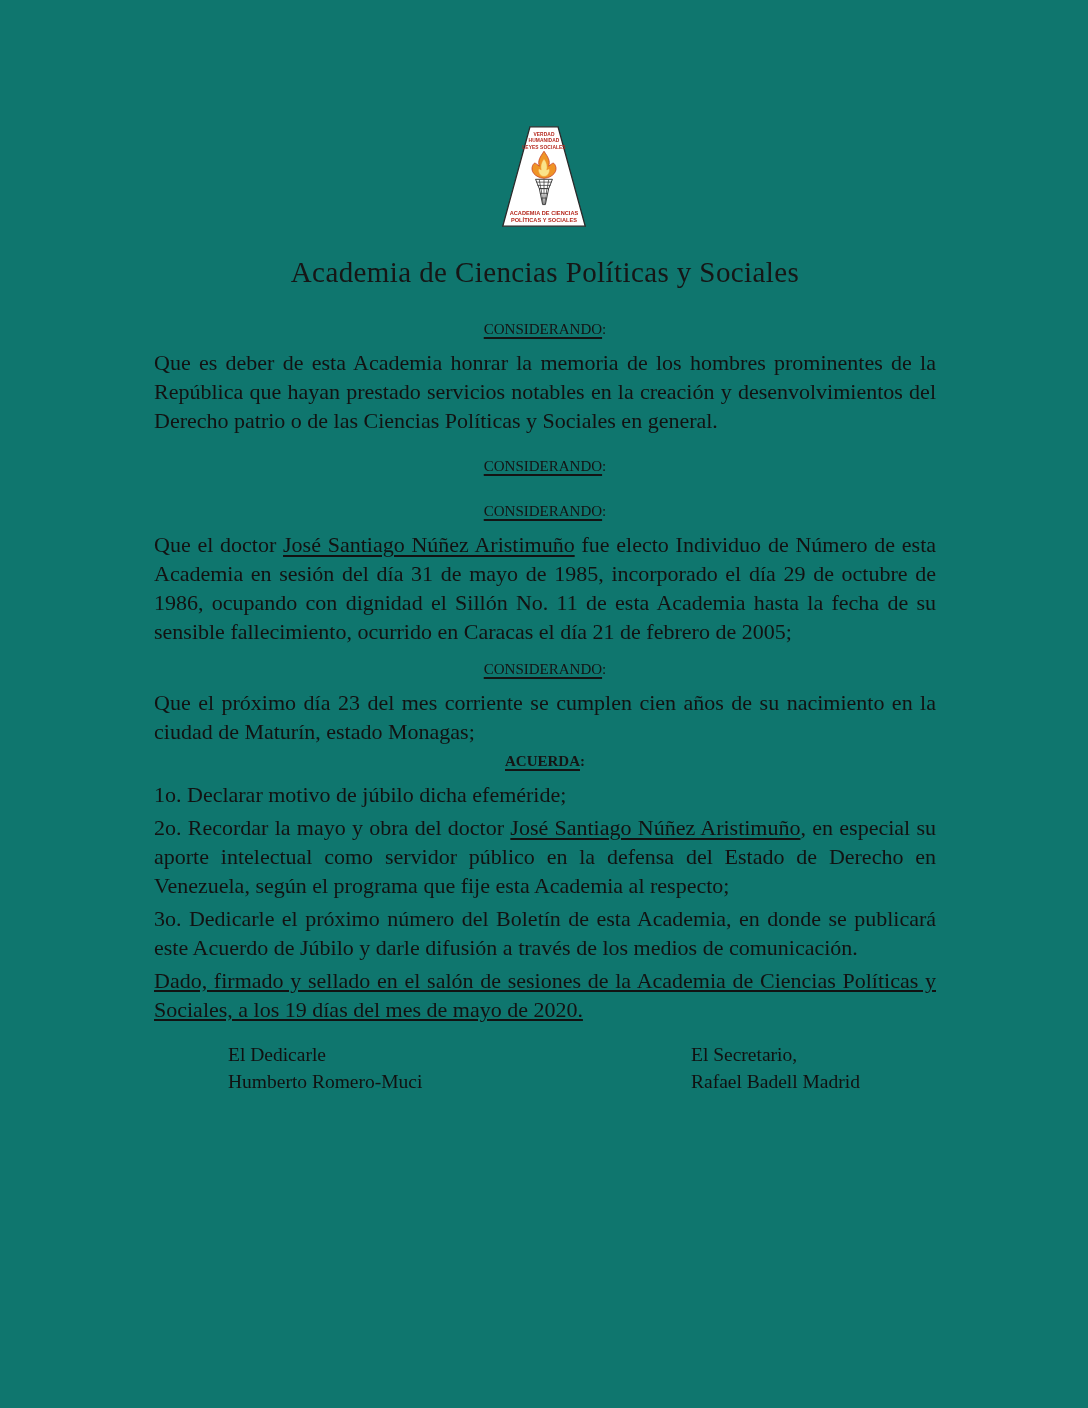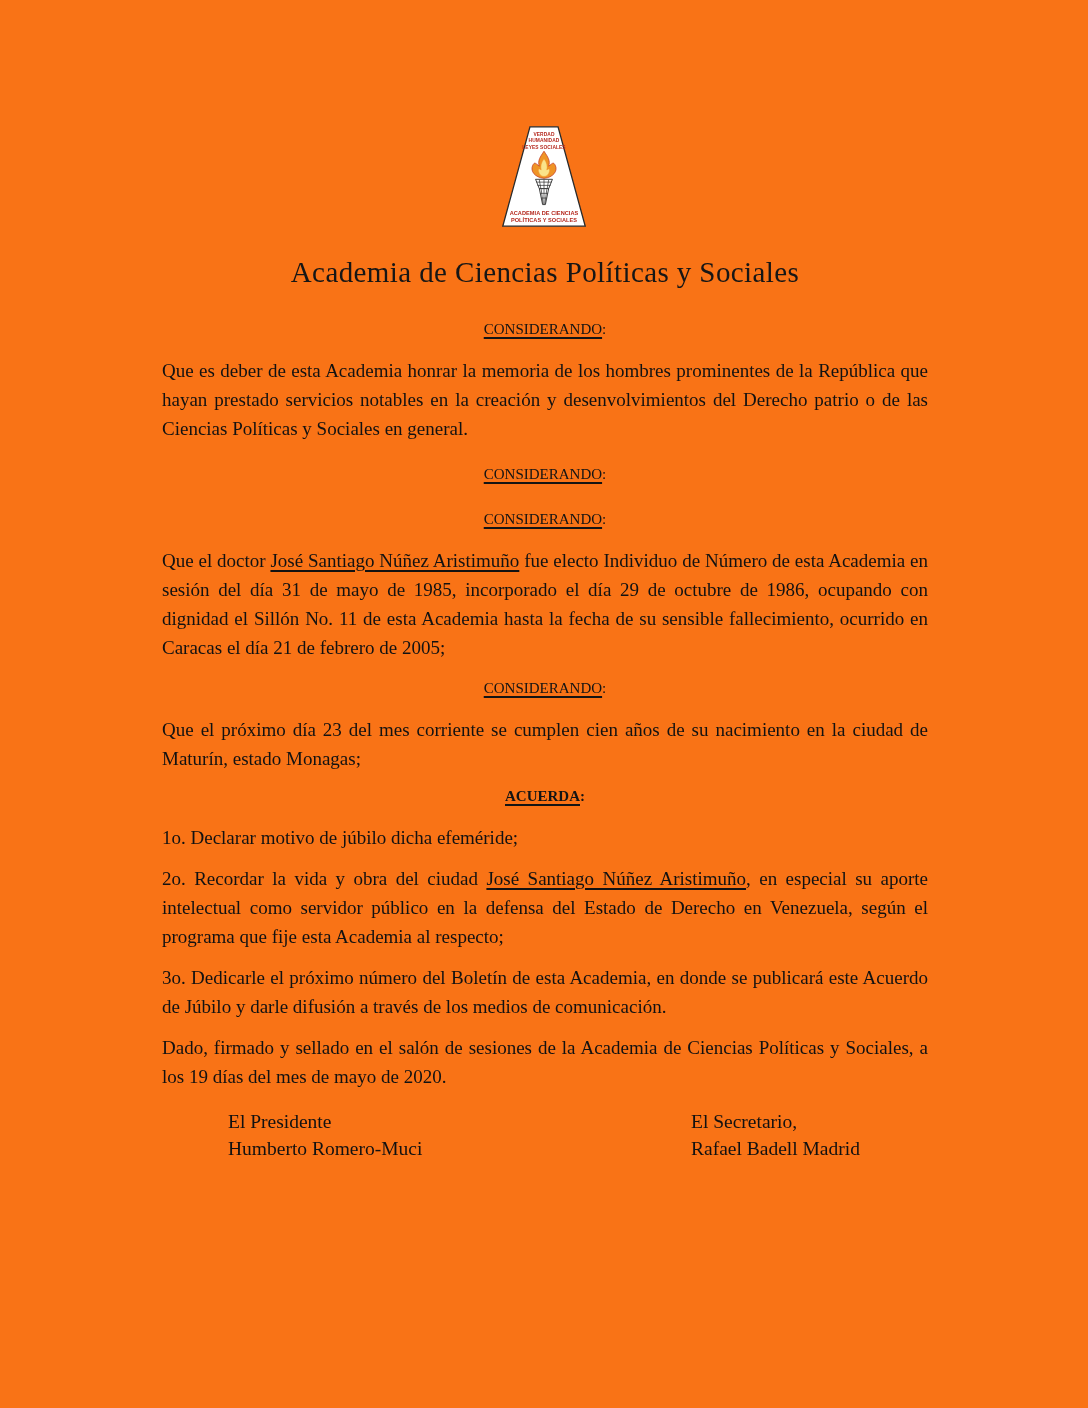--- a/index.html
+++ b/index.html
@@ -1,20 +1,20 @@
 <!DOCTYPE html>
 <html style="--logo-red: #b5281e; --flame-outer: #ef9426; --flame-inner: #fae38a; --flame-outline: #c2391f;"><head>
 <meta charset="utf-8">
 <style>
   html,body{margin:0;padding:0;background:#ffffff;}
   .page{
     position:relative;
     width:1088px;height:1408px;
     margin:0 auto;
-    background:#f97316;
+    background:#0f766e;
     font-family:"Liberation Serif", serif;
     color:#111111;
     overflow:hidden;
   }
   .content{margin:0 148px 0 150px;}
 
   
   .logo-wrap{
     padding-top:125px;
     display:flex;justify-content:center;
@@ -47,38 +47,38 @@
     font-size:15px;line-height:29px;
     text-align:center;
     color:#141414;
   }
   .u{
     text-decoration:underline;
     text-decoration-thickness:1.6px;
     text-underline-offset:3px;
   }
   p.body-p{
-    margin:12px;
-    font-size:19px;line-height:29px;
+    margin:4px;
+    font-size:22px;line-height:29px;
     text-align:justify;
     color:#121212;
   }
   .mt-h1{margin-top:26px;}
   .mt-p1{margin-top:23px;}
   .mt-h2{margin-top:17px;}
   .mt-p2{margin-top:22px;}
   .mt-h3{margin-top:16px;}
   .mt-p3{margin-top:22px;}
   .mt-h4{margin-top:9px;}
   .mt-p4{margin-top:23px;}
   .mt-ha{margin-top:-3px;font-weight:bold;}
   .mt-i1{margin-top:18px;}
   .mt-i2{margin-top:19px;}
   .mt-i3{margin-top:16px;}
-  .mt-cl{margin-top:13px;}
+  .mt-cl{margin-top:13px;text-decoration:underline;}
 
   
   .signatures{
     position:relative;
     margin-top:17px;
     height:60px;
     font-size:19.5px;line-height:27px;
   }
   .sig{position:absolute;top:0;}
   .sig-left{left:78px;}
@@ -134,29 +134,29 @@
     <p class="body-p mt-p3"><span>Que el doctor </span><span class="u">José Santiago Núñez Aristimuño</span><span> fue electo Individuo de Número de esta Academia en sesión del día 31 de mayo de 1985, incorporado el día 29 de octubre de 1986, ocupando con dignidad el Sillón No. 11 de esta Academia hasta la fecha de su sensible fallecimiento, ocurrido en Caracas el día 21 de febrero de 2005;</span></p>
 
     <div class="heading mt-h4"><span class="u">CONSIDERANDO</span><span>:</span></div>
 
     <p class="body-p mt-p4">Que el próximo día 23 del mes corriente se cumplen cien años de su nacimiento en la ciudad de Maturín, estado Monagas;</p>
 
     <div class="heading mt-ha"><span class="u">ACUERDA</span><span>:</span></div>
 
     <p class="body-p mt-i1">1o. Declarar motivo de júbilo dicha efeméride;</p>
 
-    <p class="body-p mt-i2"><span>2o. Recordar la vida y obra del ciudad </span><span class="u">José Santiago Núñez Aristimuño</span><span>, en especial su aporte intelectual como servidor público en la defensa del Estado de Derecho en Venezuela, según el programa que fije esta Academia al respecto;</span></p>
+    <p class="body-p mt-i2"><span>2o. Recordar la mayo y obra del doctor </span><span class="u">José Santiago Núñez Aristimuño</span><span>, en especial su aporte intelectual como servidor público en la defensa del Estado de Derecho en Venezuela, según el programa que fije esta Academia al respecto;</span></p>
 
     <p class="body-p mt-i3">3o. Dedicarle el próximo número del Boletín de esta Academia, en donde se publicará este Acuerdo de Júbilo y darle difusión a través de los medios de comunicación.</p>
 
     <p class="body-p mt-cl">Dado, firmado y sellado en el salón de sesiones de la Academia de Ciencias Políticas y Sociales, a los 19 días del mes de mayo de 2020.</p>
 
     <div class="signatures">
       <div class="sig sig-left">
-        <div>El Presidente</div>
+        <div>El Dedicarle</div>
         <div>Humberto Romero-Muci</div>
       </div>
       <div class="sig sig-right">
         <div>El Secretario,</div>
         <div>Rafael Badell Madrid</div>
       </div>
     </div>
 
   </div>
 </div>

